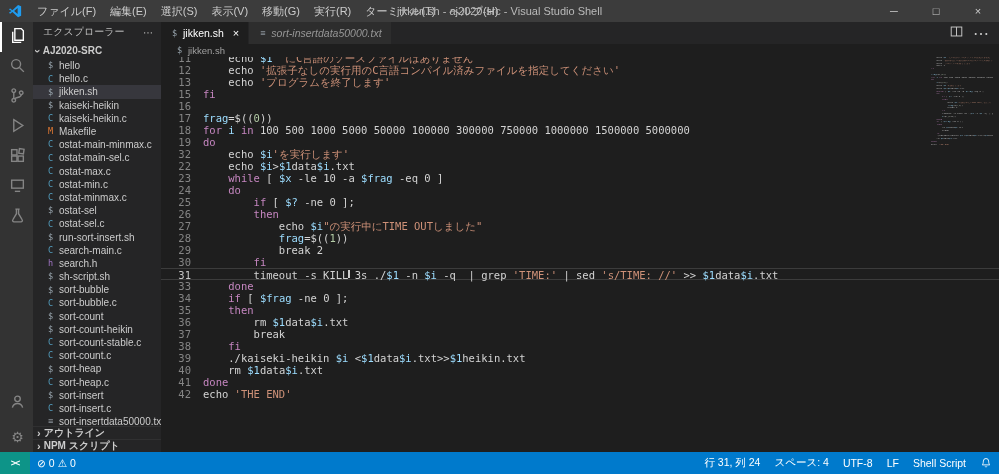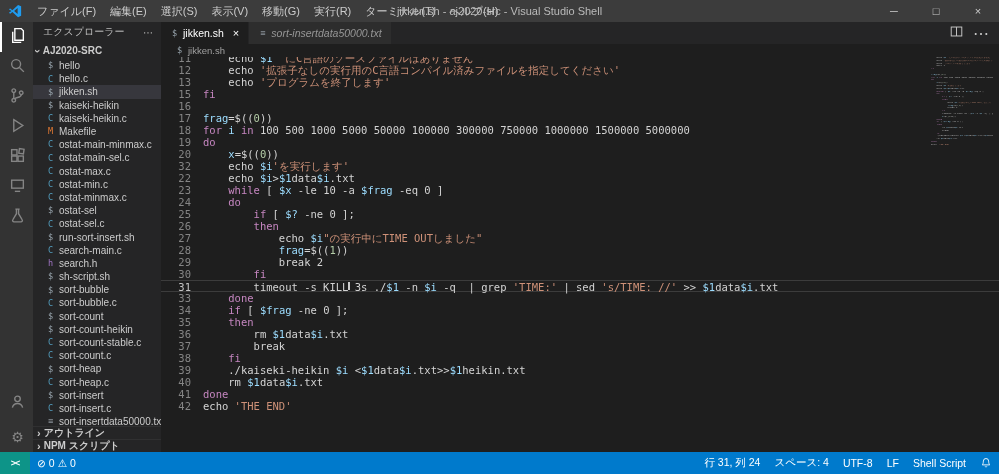--- a/index.html
+++ b/index.html
@@ -327,21 +327,20 @@
     <div class="codearea">
       <div class="codelines">
           <div class="code-line"><span class="lnum">11</span><span class="ltext"><span style="color: rgb(212, 212, 212);">    echo </span><span style="color: rgb(156, 220, 254);">$1</span><span style="color: rgb(212, 212, 212);"> </span><span style="color: rgb(206, 145, 120);">'にC言語のソースファイルはありません'</span></span></div>
           <div class="code-line"><span class="lnum">12</span><span class="ltext"><span style="color: rgb(212, 212, 212);">    echo </span><span style="color: rgb(206, 145, 120);">'拡張子なしの実行用のC言語コンパイル済みファイルを指定してください'</span></span></div>
           <div class="code-line"><span class="lnum">13</span><span class="ltext"><span style="color: rgb(212, 212, 212);">    echo </span><span style="color: rgb(206, 145, 120);">'プログラムを終了します'</span></span></div>
           <div class="code-line"><span class="lnum">15</span><span class="ltext"><span style="color: rgb(197, 134, 192);">fi</span></span></div>
           <div class="code-line"><span class="lnum">16</span><span class="ltext"></span></div>
           <div class="code-line"><span class="lnum">17</span><span class="ltext"><span style="color: rgb(156, 220, 254);">frag</span><span style="color: rgb(212, 212, 212);">=$((</span><span style="color: rgb(181, 206, 168);">0</span><span style="color: rgb(212, 212, 212);">))</span></span></div>
           <div class="code-line"><span class="lnum">18</span><span class="ltext"><span style="color: rgb(197, 134, 192);">for</span><span style="color: rgb(212, 212, 212);"> </span><span style="color: rgb(156, 220, 254);">i</span><span style="color: rgb(212, 212, 212);"> </span><span style="color: rgb(197, 134, 192);">in</span><span style="color: rgb(212, 212, 212);"> 100 500 1000 5000 50000 100000 300000 750000 1000000 1500000 5000000</span></span></div>
           <div class="code-line"><span class="lnum">19</span><span class="ltext"><span style="color: rgb(197, 134, 192);">do</span></span></div>
-          <div class="code-line"><span class="lnum">20</span><span class="ltext"><span style="color: rgb(212, 212, 212);">    </span><span style="color: rgb(156, 220, 254);">x</span><span style="color: rgb(212, 212, 212);">=$((</span><span style="color: rgb(181, 206, 168);">0</span><span style="color: rgb(212, 212, 212);">))</span></span></div>
           <div class="code-line"><span class="lnum">32</span><span class="ltext"><span style="color: rgb(212, 212, 212);">    echo </span><span style="color: rgb(156, 220, 254);">$i</span><span style="color: rgb(206, 145, 120);">'を実行します'</span></span></div>
           <div class="code-line"><span class="lnum">22</span><span class="ltext"><span style="color: rgb(212, 212, 212);">    echo </span><span style="color: rgb(156, 220, 254);">$i</span><span style="color: rgb(212, 212, 212);">&gt;</span><span style="color: rgb(156, 220, 254);">$1</span><span style="color: rgb(212, 212, 212);">data</span><span style="color: rgb(156, 220, 254);">$i</span><span style="color: rgb(212, 212, 212);">.txt</span></span></div>
           <div class="code-line"><span class="lnum">23</span><span class="ltext"><span style="color: rgb(212, 212, 212);">    </span><span style="color: rgb(197, 134, 192);">while</span><span style="color: rgb(212, 212, 212);"> [ </span><span style="color: rgb(156, 220, 254);">$x</span><span style="color: rgb(212, 212, 212);"> -le 10 -a </span><span style="color: rgb(156, 220, 254);">$frag</span><span style="color: rgb(212, 212, 212);"> -eq 0 ]</span></span></div>
           <div class="code-line"><span class="lnum">24</span><span class="ltext"><span style="color: rgb(212, 212, 212);">    </span><span style="color: rgb(197, 134, 192);">do</span></span></div>
           <div class="code-line"><span class="lnum">25</span><span class="ltext"><span style="color: rgb(212, 212, 212);">        </span><span style="color: rgb(197, 134, 192);">if</span><span style="color: rgb(212, 212, 212);"> [ </span><span style="color: rgb(156, 220, 254);">$?</span><span style="color: rgb(212, 212, 212);"> -ne 0 ];</span></span></div>
           <div class="code-line"><span class="lnum">26</span><span class="ltext"><span style="color: rgb(212, 212, 212);">        </span><span style="color: rgb(197, 134, 192);">then</span></span></div>
           <div class="code-line"><span class="lnum">27</span><span class="ltext"><span style="color: rgb(212, 212, 212);">            echo </span><span style="color: rgb(156, 220, 254);">$i</span><span style="color: rgb(206, 145, 120);">"の実行中にTIME OUTしました"</span></span></div>
           <div class="code-line"><span class="lnum">28</span><span class="ltext"><span style="color: rgb(212, 212, 212);">            </span><span style="color: rgb(156, 220, 254);">frag</span><span style="color: rgb(212, 212, 212);">=$((</span><span style="color: rgb(181, 206, 168);">1</span><span style="color: rgb(212, 212, 212);">))</span></span></div>
           <div class="code-line"><span class="lnum">29</span><span class="ltext"><span style="color: rgb(212, 212, 212);">            break 2</span></span></div>
           <div class="code-line"><span class="lnum">30</span><span class="ltext"><span style="color: rgb(212, 212, 212);">        </span><span style="color: rgb(197, 134, 192);">fi</span></span></div>

